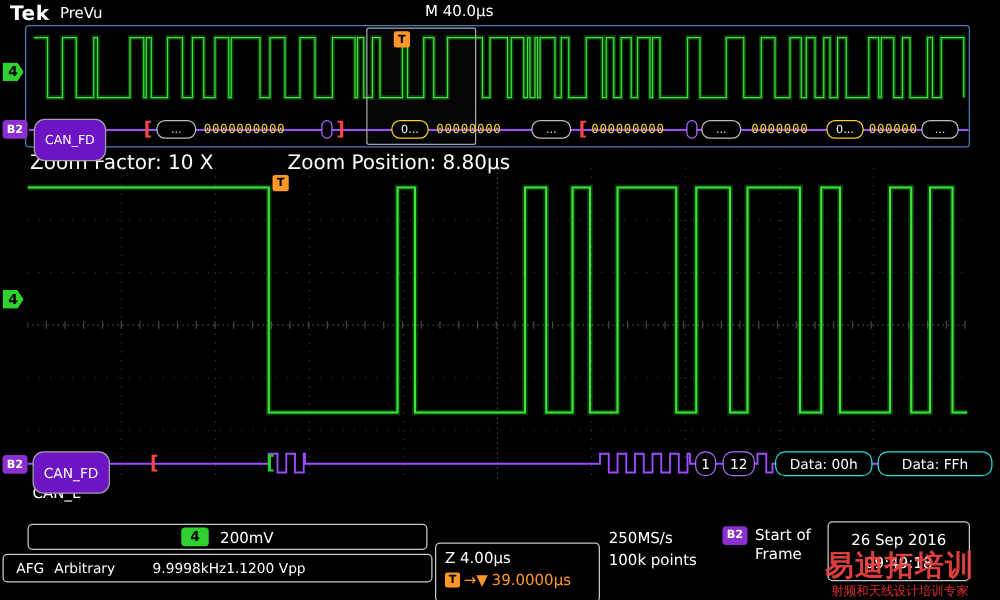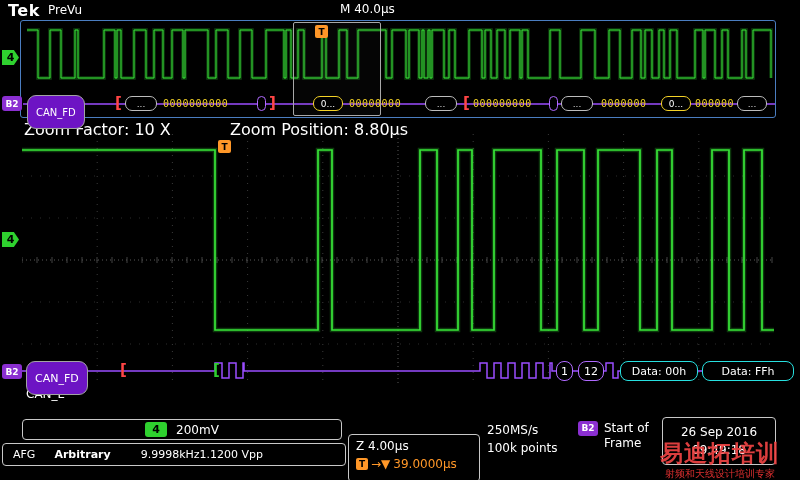--- a/index.html
+++ b/index.html
@@ -60,21 +60,21 @@
   #canl{position:absolute;left:26px;top:387px;font-size:12px;color:#fff;}
 
   
   .fbox{position:absolute;border:1px solid #c8c8c8;border-radius:4px;background:#000;}
   #chbox{left:22px;top:419px;width:320px;height:21px;display:flex;align-items:center;justify-content:center;gap:9px;}
   #chbox .fch{width:22px;height:15px;background:#2fd12f;color:#000;font-size:11px;font-weight:bold;border-radius:3px;
     display:flex;align-items:center;justify-content:center;}
   #chbox .scale{font-size:12px;color:#fff;}
   #afgbox{left:2px;top:443px;width:344px;height:23px;display:flex;align-items:center;padding:0 10px;font-size:11px;}
   #afgbox span{white-space:nowrap;}
-  #afg-mode{margin-left:19px;font-weight:bold;} #afg-freq{margin-left:30px;} #afg-amp{}
+  #afg-mode{margin-left:8px;} #afg-freq{margin-left:30px;} #afg-amp{}
   #zbox{left:348px;top:417px;width:132px;height:48px;padding:4px 7px;font-size:12px;margin-top:17px;}
   #zline2{display:flex;align-items:center;gap:3px;margin-top:4px;color:#ff9728;}
   #zline2 .tsq{position:static;width:12px;height:12px;}
   #ratebox{position:absolute;left:487px;top:421px;font-size:12px;line-height:18px;}
   #b2trig{position:absolute;left:578px;top:421px;display:flex;gap:6px;font-size:12px;line-height:15px;}
   #b2trig .b2-badge{position:static;}
   #dtbox{left:662px;top:417px;width:114px;height:48px;text-align:center;font-size:12px;padding-top:5px;line-height:18px;}
 
   
   #watermark{position:absolute;right:0;bottom:0;width:160px;text-align:center;z-index:99;opacity:0.92;pointer-events:none;}

